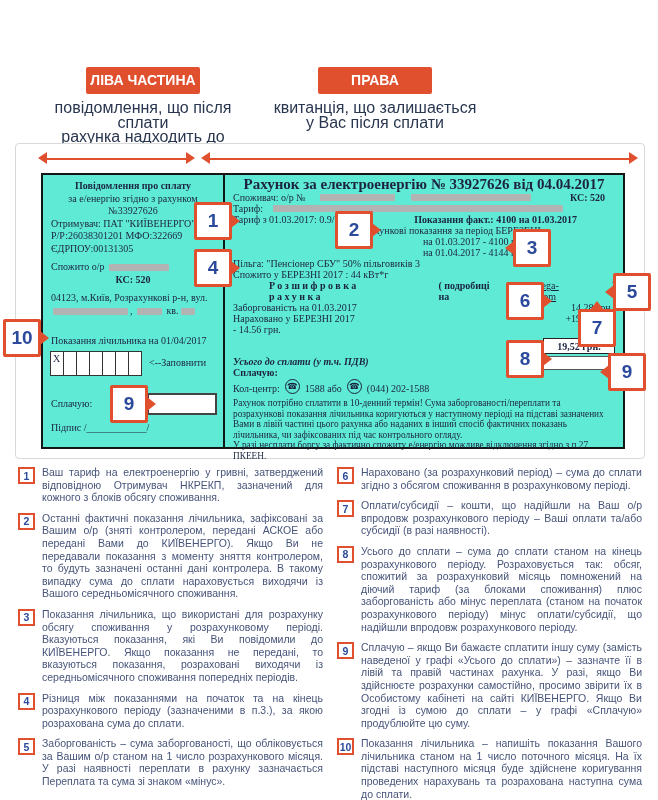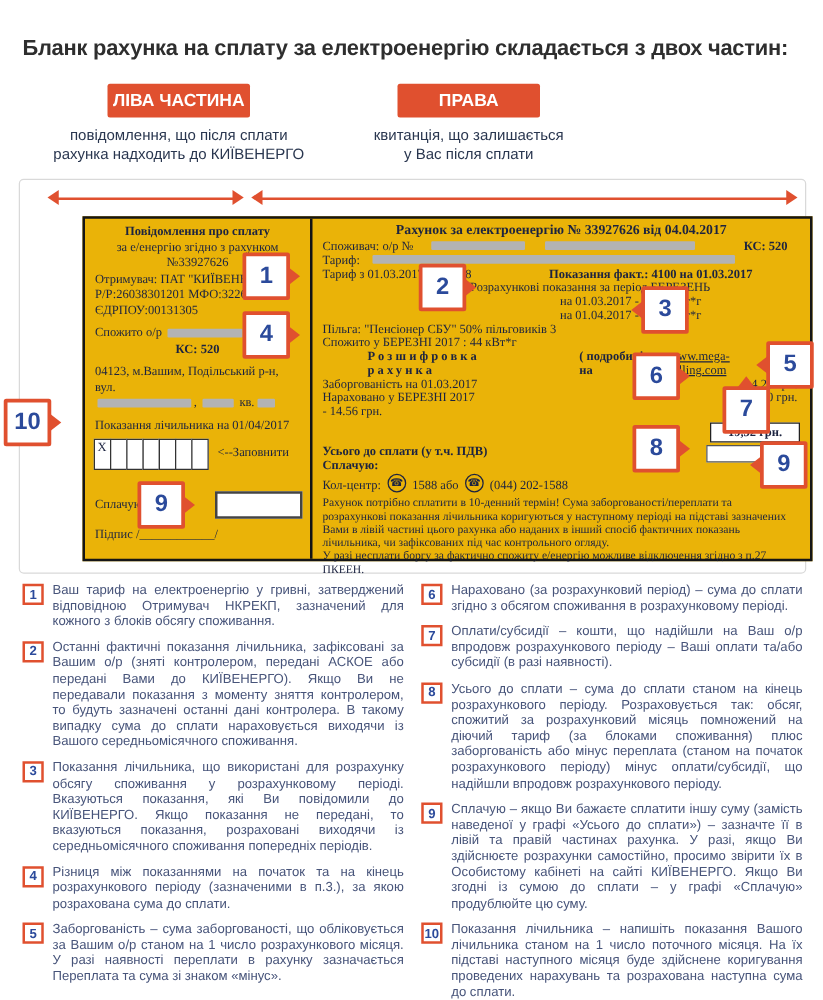--- a/index.html
+++ b/index.html
@@ -6,37 +6,37 @@
   .page{position:relative;width:658px;height:800px;background:#ffffff;overflow:hidden;
         font-family:"Liberation Sans",sans-serif;}
 
   .page-title{position:absolute;left:18px;top:28px;width:630px;margin:0;
         font-size:17.5px;font-weight:bold;color:#2e2e2e;letter-spacing:-0.2px;}
 
   .badge{position:absolute;top:67px;width:114px;height:27px;line-height:27px;
         background:#e0502f;color:#fff;font-weight:bold;font-size:14px;text-align:center;border-radius:2px;}
   .badge.left{left:86px;} .badge.right{left:318px;}
   .caption{position:absolute;top:101px;width:220px;text-align:center;
-        font-size:12px;line-height:14.5px;color:#29364f;}
+        font-size:16px;line-height:14.5px;color:#29364f;}
   .caption.left{left:33px;} .caption.right{left:265px;}
 
   .board{position:absolute;left:15px;top:143px;width:628px;height:314px;
         border:1px solid #d9d9d9;border-radius:4px;background:#fff;}
 
   .h-arrow{position:absolute;top:8px;height:13px;}
   .h-arrow .bar{position:absolute;top:5.5px;left:5px;right:5px;height:2px;background:#e0502f;}
   .h-arrow::before{content:'';position:absolute;left:0;top:0;width:0;height:0;
         border-top:6.5px solid transparent;border-bottom:6.5px solid transparent;border-right:9px solid #e0502f;}
   .h-arrow::after{content:'';position:absolute;right:0;top:0;width:0;height:0;
         border-top:6.5px solid transparent;border-bottom:6.5px solid transparent;border-left:9px solid #e0502f;}
   .h-arrow.a-left{left:22px;width:157px;} .h-arrow.a-right{left:185px;width:437px;}
 
   .bill{position:absolute;left:25px;top:29px;width:580px;height:272px;
-        border:2px solid #151515;display:flex;background:#eab308;
-        font-family:"Liberation Serif",serif;color:#1c2340;margin-left:25px;}
+        border:2px solid #151515;display:flex;background:#5eead4;
+        font-family:"Liberation Serif",serif;color:#1c2340;}
   .bill-left{position:relative;width:182px;border-right:2px solid #151515;
         padding:5px 8px;box-sizing:border-box;font-size:10px;line-height:12.5px;}
   .bill-right{position:relative;flex:1;padding:4px 8px 0 8px;box-sizing:border-box;
         font-size:10px;line-height:11px;}
 
   .c{text-align:center;} .b{font-weight:bold;}
   .mt6{margin-top:6px;}
 
   .redact{display:inline-block;height:7px;background:#b3b3b3;border-radius:1px;vertical-align:middle;margin:0 2px;} .rw60{width:60px;} .rw75{width:75px;}
   .rw120{width:120px;} .rw300{width:290px;} .rw25{width:25px;} .rw14{width:14px;}
@@ -45,29 +45,29 @@
   .meter-row{display:flex;align-items:center;margin-top:3px;}
   .meter-cell{width:14px;height:25px;border:1px solid #333;margin-left:-1px;
         font-size:10px;padding:1px 0 0 2px;box-sizing:border-box;background:#fff;}
   .meter-hint{margin-left:7px;font-size:10px;}
 
   .pay-row{position:absolute;left:8px;top:218px;width:166px;display:flex;
         justify-content:space-between;align-items:center;}
   .pay-box-left{width:66px;height:18px;border:2px solid #444;background:#fff;}
   .sign-row{position:absolute;left:8px;top:247px;}
 
-  .r-title{text-align:center;font-weight:bold;font-size:11px;margin-bottom:2px;}
+  .r-title{text-align:center;font-weight:bold;font-size:15px;margin-bottom:2px;}
   .r-row{white-space:nowrap;}
   .flexrow{display:flex;align-items:baseline;}
   .ml-auto{margin-left:auto;}
   .ind-calc{margin-left:118px;} .ind-read{margin-left:190px;}
   .amount-row{display:flex;justify-content:space-between;padding-right:2px;}
   .decode-name{font-weight:bold;letter-spacing:2.5px;margin-left:36px;}
   .decode-open{margin-left:22px;font-weight:bold;} .decode-url{text-decoration:underline;margin:0 8px;color:#1c2340;}
-  .total-row{margin-top:21px;font-weight:bold;}
+  .total-row{margin-top:21px;font-weight:bold;font-style:italic;}
   .total-box{position:absolute;right:8px;top:163px;width:62px;border:1.5px solid #222;
         background:#fff;font-weight:bold;text-align:center;padding:1.5px 4px;z-index:2;}
   .pay-empty-box{position:absolute;right:5px;top:181px;width:76px;height:12px;
         border:1px solid #555;background:#fff;}
   .callrow{display:flex;align-items:flex-end;gap:5px;margin-top:1px;}
   .phone-ic{display:inline-block;width:13px;height:13px;border:1px solid #1c2340;border-radius:50%;
         font-size:8.5px;line-height:13px;text-align:center;}
   .terms{margin-top:4px;font-size:9.3px;line-height:10.6px;white-space:normal;width:372px;}
 
   .callout{position:absolute;width:38px;height:38px;box-sizing:border-box;background:#fff;
@@ -90,21 +90,20 @@
   .note-num{flex:none;width:17px;height:17px;box-sizing:border-box;border:2px solid #e0502f;
         background:#fff;color:#2b4a9b;font-weight:bold;font-size:10.5px;
         display:flex;align-items:center;justify-content:center;margin-top:1px;}
   .note-text{flex:1;font-size:10.5px;line-height:12.6px;color:#47547a;text-align:justify;}
 </style>
 </head>
 <body>
 
 <div class="page">
 
-  <h1 class="page-title">Бланк рахунка на сплату за електроенергію складається з двох частин:</h1>
 
   <div class="badge left">ЛІВА ЧАСТИНА</div>
   <div class="badge right">ПРАВА ЧАСТИНА</div>
 
   <div class="caption left">
     <div>повідомлення, що після сплати</div>
     <div>рахунка надходить до КИЇВЕНЕРГО</div>
   </div>
   <div class="caption right">
     <div>квитанція, що залишається</div>
@@ -127,21 +126,21 @@
         <div class="c">за е/енергію згідно з рахунком</div>
         <div class="c">№33927626</div>
         <div>Отримувач: ПАТ "КИЇВЕНЕРГО"</div>
         <div>Р/Р:26038301201  МФО:322669</div>
         <div>ЄДРПОУ:00131305</div>
         <div class="mt6">
           <span>Спожито о/р</span>
           <span class="redact rw60"></span>
         </div>
         <div class="c b">КС: 520</div>
-        <div class="mt6">04123, м.Вашим, Подільський р-н, вул.</div>
+        <div class="mt6">04123, м.Київ, Розрахункові р-н, вул.</div>
         <div>
           <span class="redact rw75"></span>,
           <span class="redact rw25"></span>
           <span>кв.</span><span class="redact rw14"></span>
         </div>
 
         <div class="meter-block">
           <div>Показання лічильника на 01/04/2017</div>
           <div class="meter-row">
             <span class="meter-cell">X</span>

